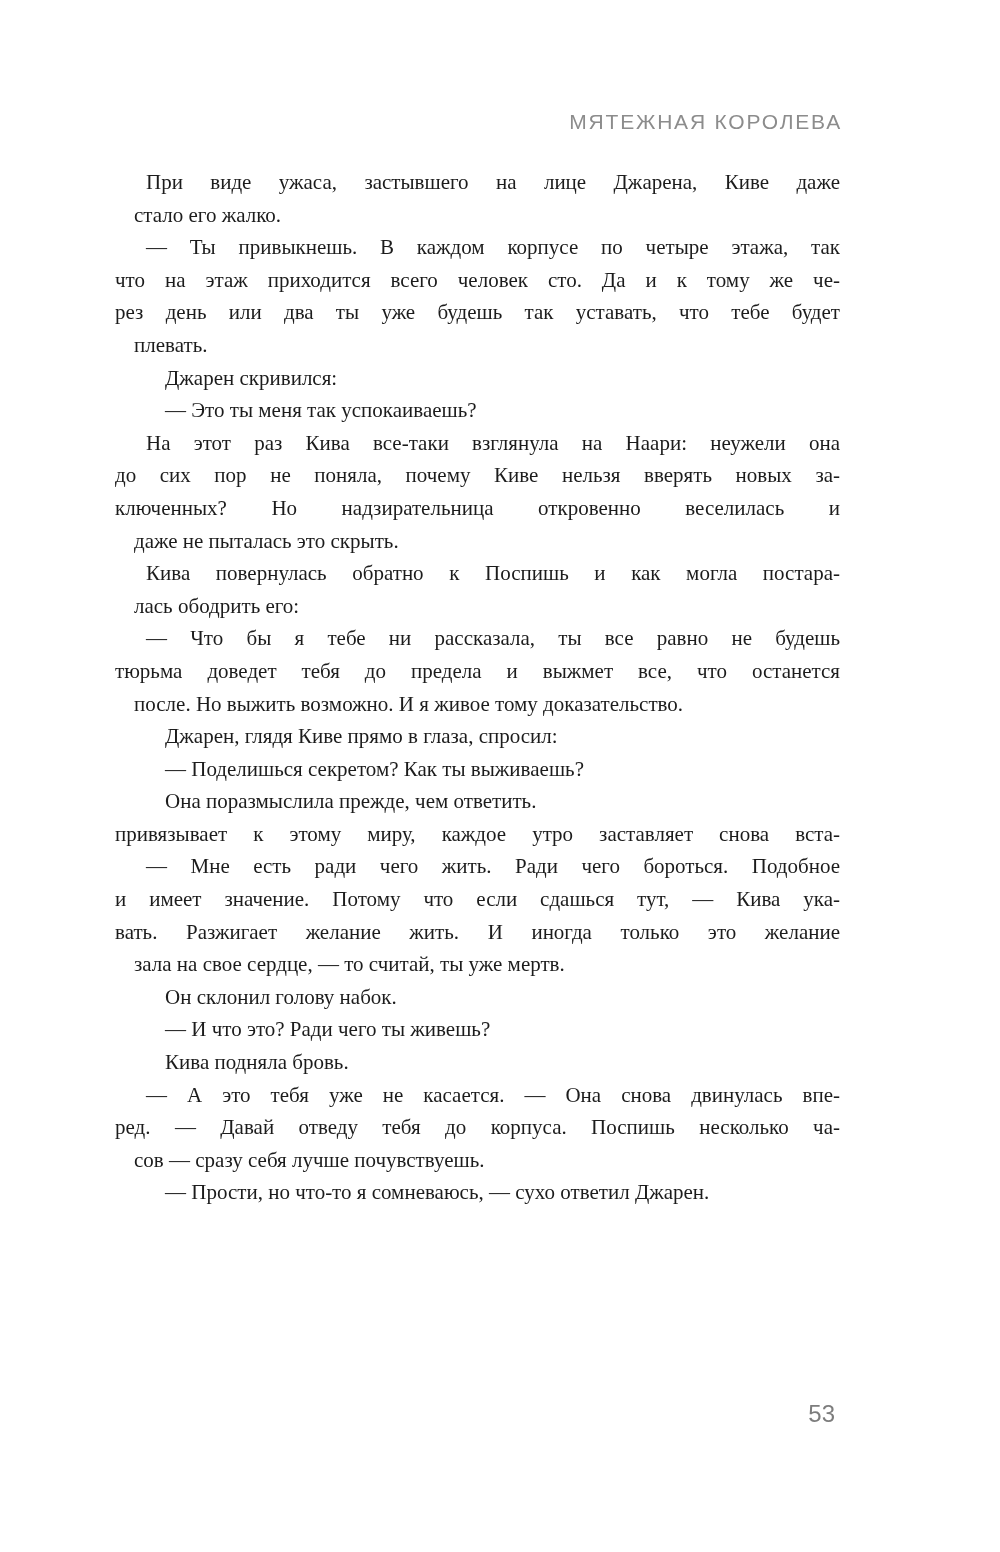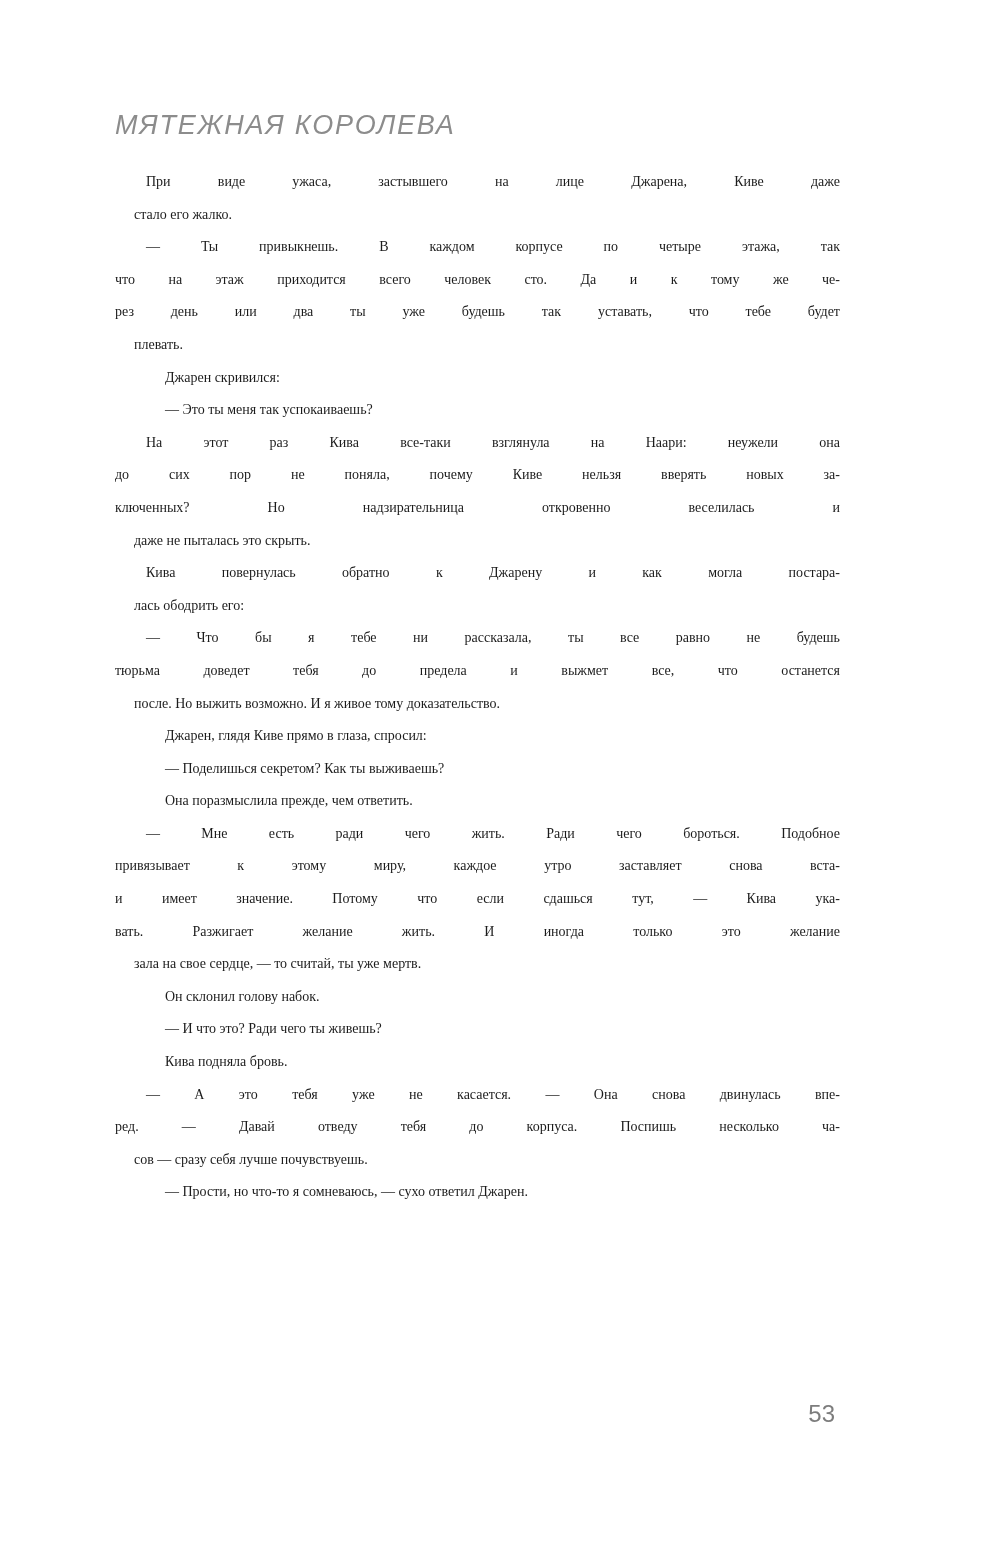--- a/index.html
+++ b/index.html
@@ -12,35 +12,35 @@
     width: 1000px;
     height: 1552px;
     background: var(--bg, #ffffff);
     overflow: hidden;
   }
   .running-header {
     position: absolute;
     left: 115px;
     top: 110px;
     width: 727px;
+    text-align: right;
     font-family: "Liberation Sans", sans-serif;
-    font-size: 27px;
+    font-size: 21px;
     font-weight: 400;
     letter-spacing: 1.8px;
     color: var(--header-color, #8c8c8c);
     white-space: nowrap;
-    font-style: italic;
   }
   .page-body {
     position: absolute;
     left: 115px;
     top: 166px;
     width: 725px;
     font-family: "Liberation Serif", serif;
-    font-size: 14px;
+    font-size: 21px;
     line-height: 32.6px;
     color: var(--text-color, #1c1c1c);
   }
   .para { margin: 0; }
   .line {
     text-align: justify;
     text-align-last: justify;
   }
   .line.last {
     text-align: center;
@@ -84,40 +84,40 @@
       <div class="para">
         <div class="line first last">— Это ты меня так успокаиваешь?</div>
       </div>
       <div class="para">
         <div class="line first">На этот раз Кива все-таки взглянула на Наари: неужели она</div>
         <div class="line">до сих пор не поняла, почему Киве нельзя вверять новых за-</div>
         <div class="line">ключенных? Но надзирательница откровенно веселилась и</div>
         <div class="line last">даже не пыталась это скрыть.</div>
       </div>
       <div class="para">
-        <div class="line first">Кива повернулась обратно к Джарену и как могла постара-</div>
+        <div class="line first">Кива повернулась обратно к Поспишь и как могла постара-</div>
         <div class="line last">лась ободрить его:</div>
       </div>
       <div class="para">
         <div class="line first">— Что бы я тебе ни рассказала, ты все равно не будешь</div>
         <div class="line">тюрьма доведет тебя до предела и выжмет все, что останется</div>
         <div class="line last">после. Но выжить возможно. И я живое тому доказательство.</div>
       </div>
       <div class="para">
         <div class="line first last">Джарен, глядя Киве прямо в глаза, спросил:</div>
       </div>
       <div class="para">
         <div class="line first last">— Поделишься секретом? Как ты выживаешь?</div>
       </div>
       <div class="para">
         <div class="line first last">Она поразмыслила прежде, чем ответить.</div>
       </div>
       <div class="para">
+        <div class="line">привязывает к этому миру, каждое утро заставляет снова вста-</div>
         <div class="line first">— Мне есть ради чего жить. Ради чего бороться. Подобное</div>
-        <div class="line">привязывает к этому миру, каждое утро заставляет снова вста-</div>
         <div class="line">и имеет значение. Потому что если сдашься тут, — Кива ука-</div>
         <div class="line">вать. Разжигает желание жить. И иногда только это желание</div>
         <div class="line last">зала на свое сердце, — то считай, ты уже мертв.</div>
       </div>
       <div class="para">
         <div class="line first last">Он склонил голову набок.</div>
       </div>
       <div class="para">
         <div class="line first last">— И что это? Ради чего ты живешь?</div>
       </div>

